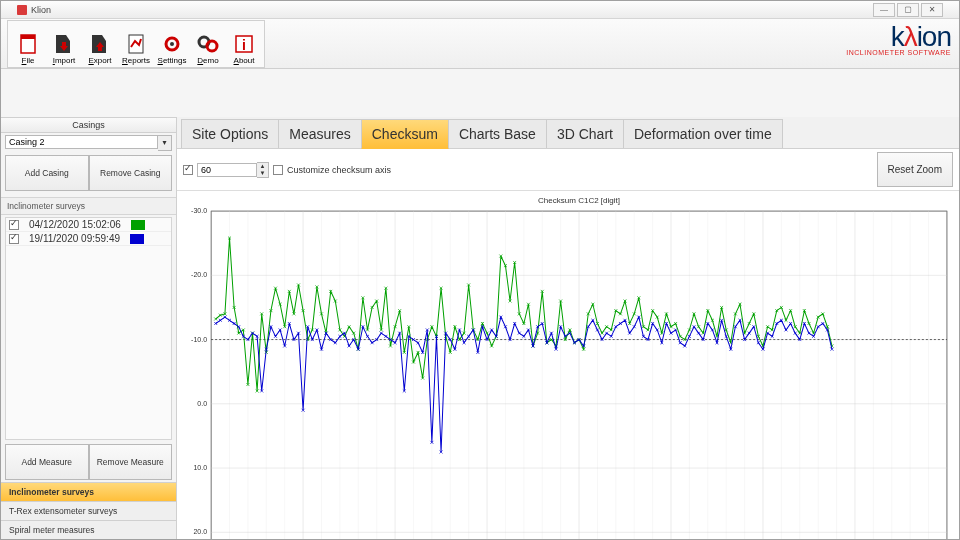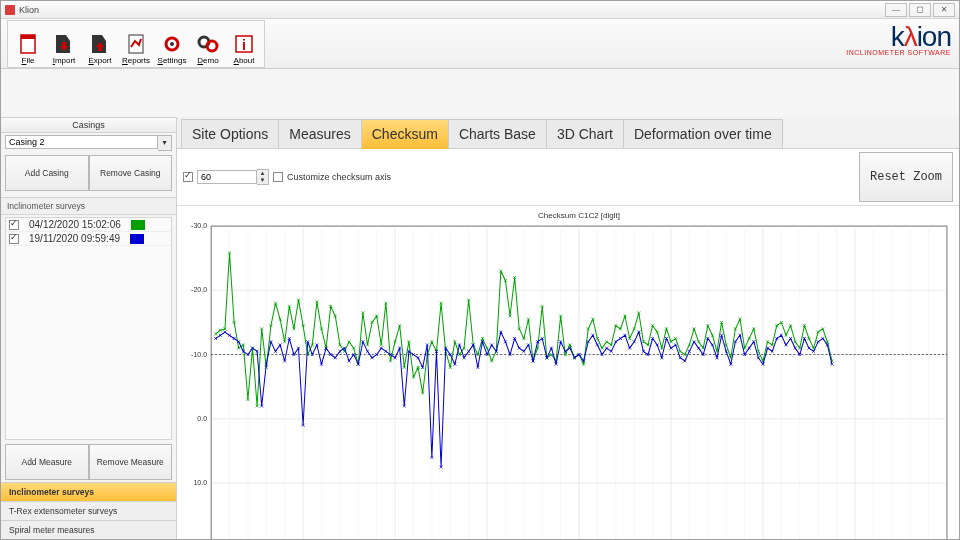--- a/index.html
+++ b/index.html
@@ -1,18 +1,18 @@
 <!DOCTYPE html>
 <html><head>
 <meta charset="utf-8">
 <style>
 *{box-sizing:border-box;margin:0;padding:0;font-family:"Segoe UI",Tahoma,Arial,sans-serif;}
 html,body{width:960px;height:540px;background:#f5f5f5;overflow:hidden;font-size:9px;color:#333;}
 .window{width:960px;height:540px;background:#f5f5f5;border:1px solid #a0a0a0;display:flex;flex-direction:column;}
-.titlebar{height:18px;background:linear-gradient(#fdfdfd,#ececec);border-bottom:1px solid #d5d5d5;display:flex;align-items:center;padding:0 4px;font-size:9px;color:#444;}
+.titlebar{height:18px;background:linear-gradient(#fdfdfd,#ececec);border-bottom:1px solid #d5d5d5;display:flex;align-items:center;padding:0 16px;font-size:9px;color:#444;}
 .titlebar .icon{width:10px;height:10px;background:#d93a3a;border-radius:1px;margin-right:4px;}
 .titlebar .spacer{flex:1;}
 .titlebar .winbtn{width:22px;height:14px;border:1px solid #c0c0c0;margin-left:2px;background:#f5f5f5;display:flex;align-items:center;justify-content:center;font-size:8px;color:#555;cursor:default;}
 .toolbar{height:50px;background:linear-gradient(#fbfbfb,#efefef);border-bottom:1px solid #cfcfcf;display:flex;align-items:center;padding:2px 6px;position:relative;}
 .toolbar .tools{display:flex;gap:0;border:1px solid #d0d0d0;padding:2px;background:#fafafa;}
 .tool{display:flex;flex-direction:column;align-items:center;justify-content:flex-end;width:36px;height:42px;border:none;background:transparent;font-size:8px;cursor:default;}
 .tool .ticon{width:24px;height:24px;display:flex;align-items:center;justify-content:center;}
 .tool .ticon svg{width:24px;height:24px;}
 .logo{position:absolute;right:8px;top:2px;display:flex;flex-direction:column;align-items:flex-end;}
 .logo .brand{font-size:28px;font-weight:400;color:#002b5c;letter-spacing:-1px;display:flex;align-items:baseline;}
@@ -39,21 +39,21 @@
 .tabs{display:flex;background:#f1f1f1;border-bottom:1px solid #d0d0d0;padding-top:2px;padding-left:4px;}
 .tab{font-size:14px;padding:6px 10px;border:1px solid #ccc;border-bottom:none;background:#eaeaea;margin-right:-1px;cursor:default;}
 .tab.active{background:linear-gradient(#ffd97a,#ffbf3a);border-bottom:1px solid #ffbf3a;margin-bottom:-1px;}
 .opts{display:flex;align-items:center;gap:4px;padding:3px 6px;border-bottom:1px solid #ddd;}
 .opts .chk{width:10px;height:10px;border:1px solid #888;background:#fff;position:relative;}
 .opts .chk.on::after{content:"✓";position:absolute;top:-3px;left:0;font-size:9px;}
 .opts .spin{display:flex;align-items:center;}
 .opts .spin input{width:60px;border:1px solid #b8b8b8;font-size:9px;padding:1px 3px;}
 .opts .spin .arrows{width:12px;height:16px;border:1px solid #b8b8b8;border-left:none;display:flex;flex-direction:column;}
 .opts .spin .arrows span{flex:1;font-size:6px;text-align:center;line-height:7px;background:#eee;}
-.opts .rzoom{margin-left:auto;border:1px solid #b8b8b8;background:linear-gradient(#fafafa,#ececec);font-size:12px;padding:17px 10px;font-family:Liberation Mono, monospace;}
+.opts .rzoom{margin-left:auto;border:1px solid #b8b8b8;background:linear-gradient(#fafafa,#ececec);font-size:10px;padding:11px 10px;}
 .chart-wrap{flex:1;position:relative;background:#fff;margin:2px;}
 .chart-wrap svg{position:absolute;inset:0;}
 </style>
 </head>
 <body>
 
 <div class="window">
  <div class="titlebar">
   <div class="icon"></div>
   <span>Klion</span>

